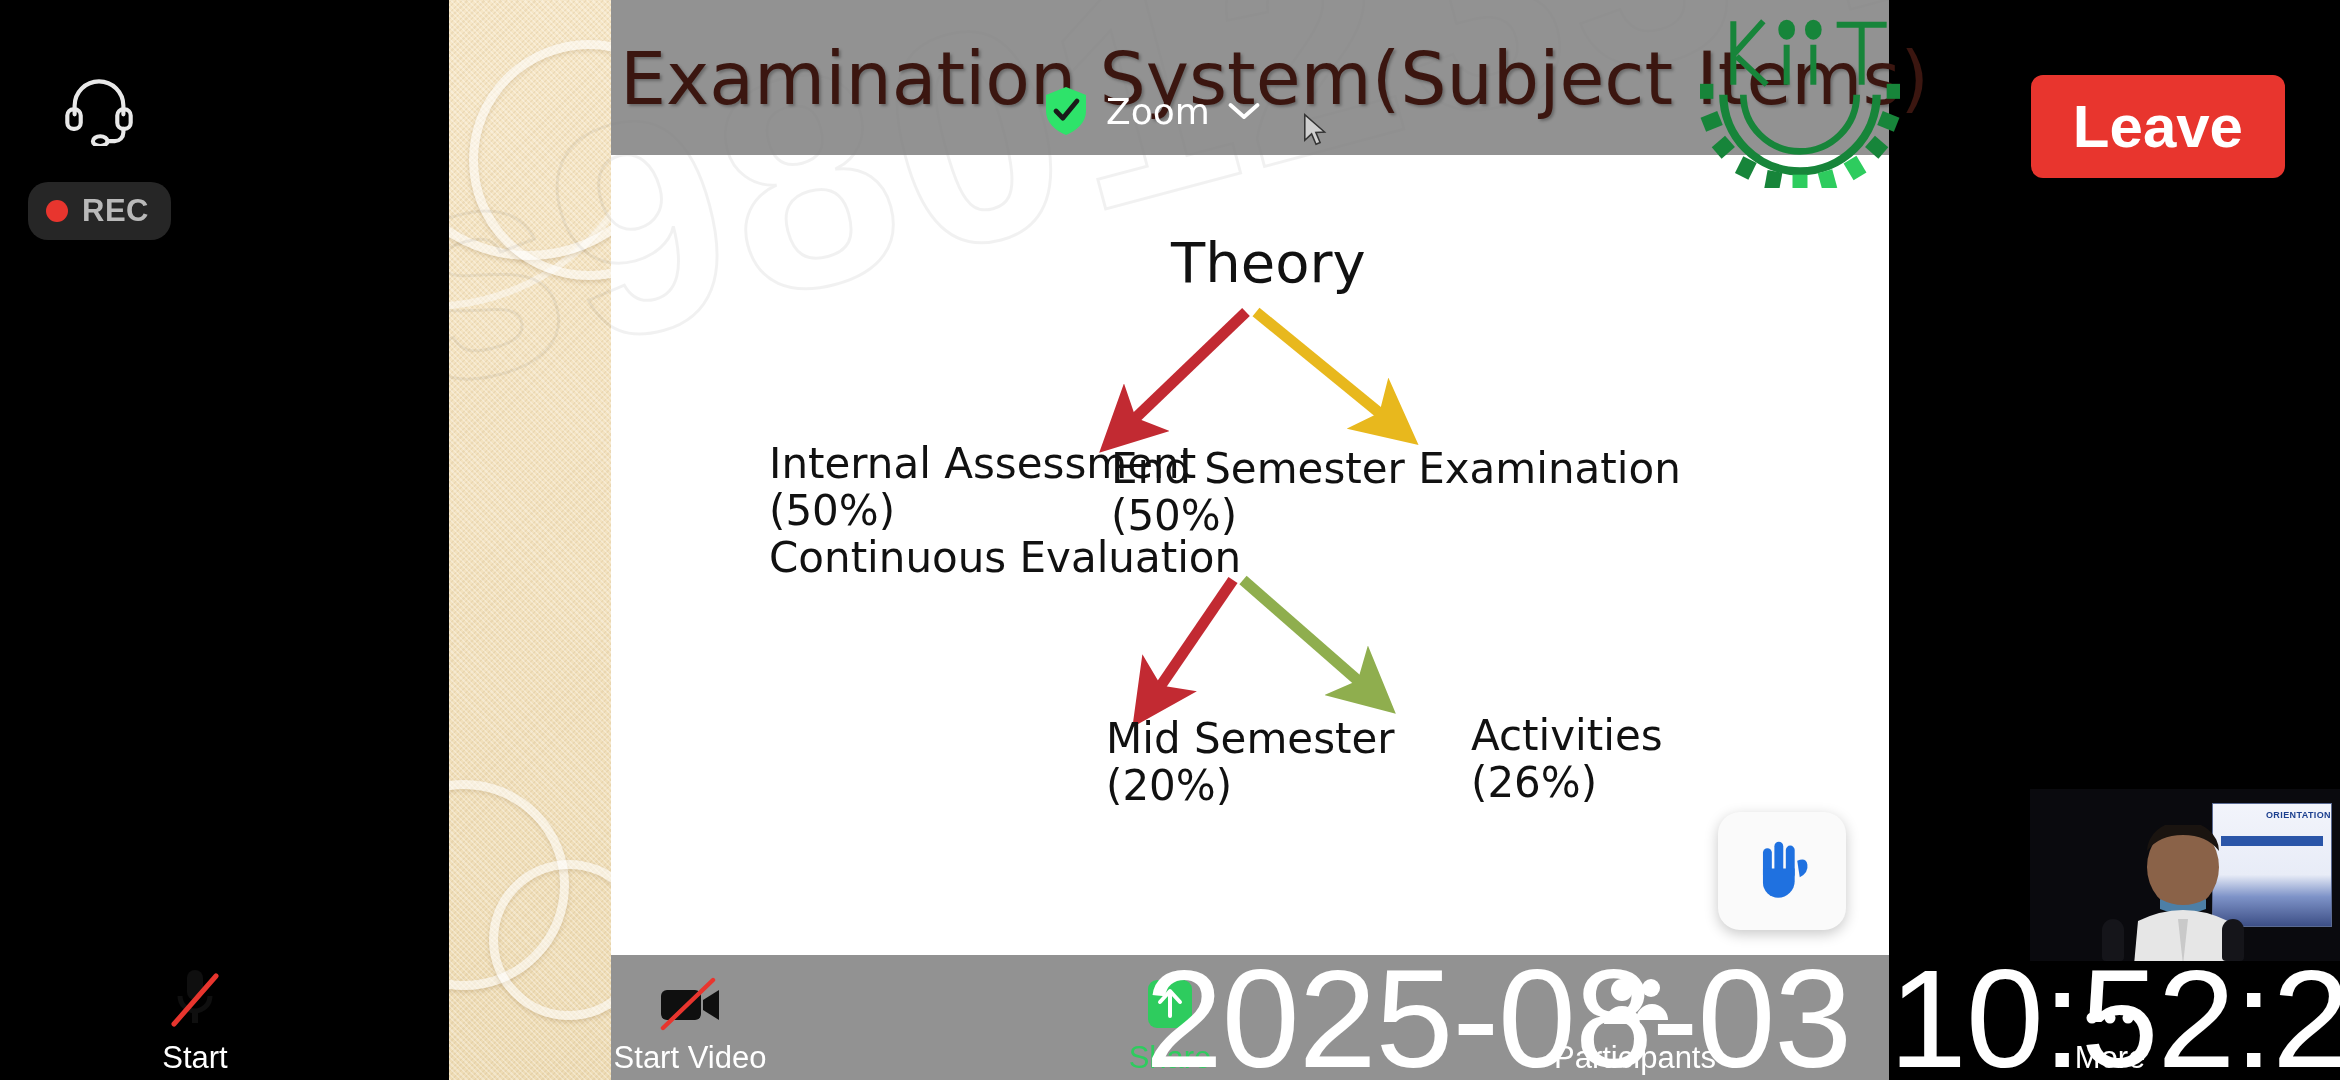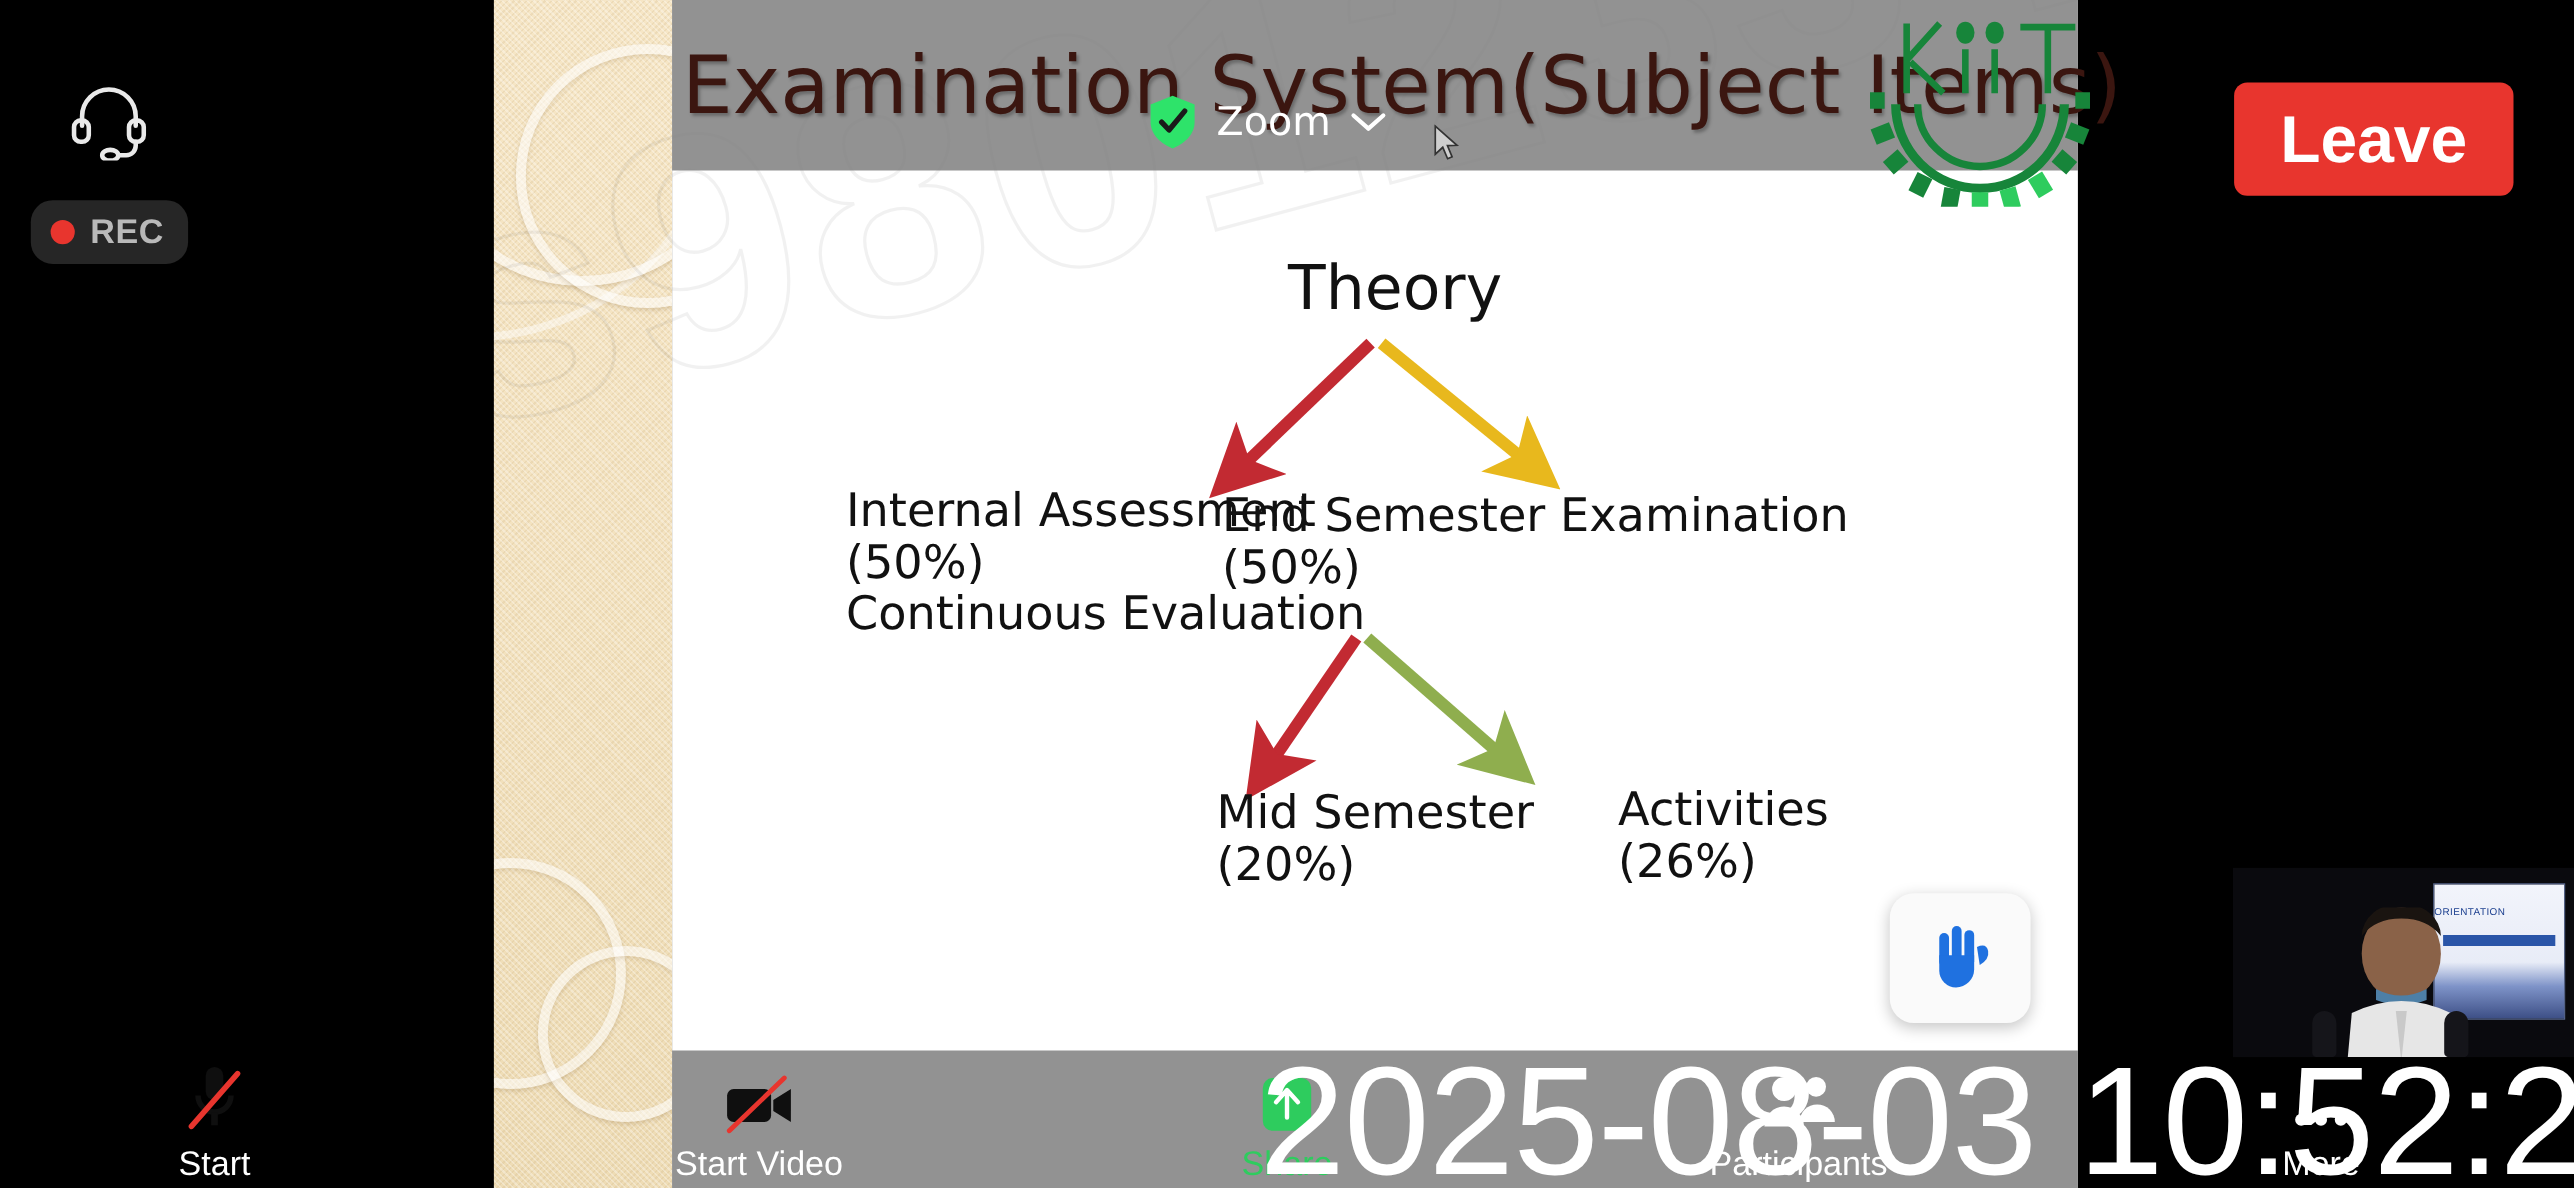--- a/index.html
+++ b/index.html
@@ -100,22 +100,22 @@
       font-family:"Liberation Sans", sans-serif; white-space:nowrap;
       letter-spacing:-1px; pointer-events:none; }
 
   
   .thumb { position:absolute; right:0; bottom:119px; width:310px; height:172px;
       background:#0a0a0e; overflow:hidden; }
   .th-person { position:absolute; left:78px; top:36px; width:150px; height:140px; }
   .th-screen { position:absolute; right:8px; top:14px; width:120px; height:124px;
       background:linear-gradient(180deg,#f2f4fb 0%,#e8ecf7 58%,#7e93c8 76%,#3d4f86 100%);
       border:1px solid #5a6a92; }
-  .th-screen .t1 { color:#1c3f8f; font-size:9px; font-weight:normal; text-align:left;
-      margin-top:20px; letter-spacing:.4px; }
+  .th-screen .t1 { color:#1c3f8f; font-size:9px; font-weight:bold; text-align:right;
+      margin-top:6px; letter-spacing:.4px; }
   .th-screen .t2 { margin:16px 8px 0; height:10px; background:#2a55a8; }
   .th-mic { position:absolute; width:22px; height:42px; background:#15151a;
       border-radius:11px 11px 4px 4px; bottom:0; }
 </style>
 </head>
 <body>
 
 <div id="root">
 
   <div class="rail-headset">

